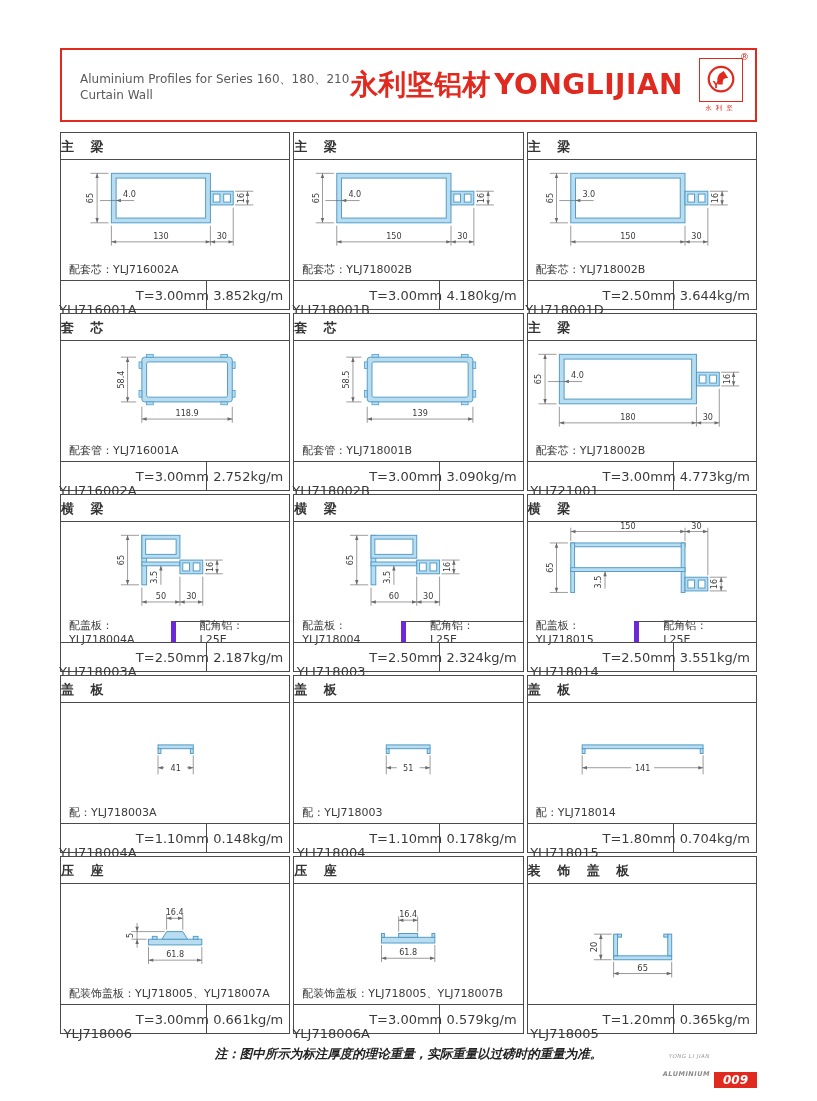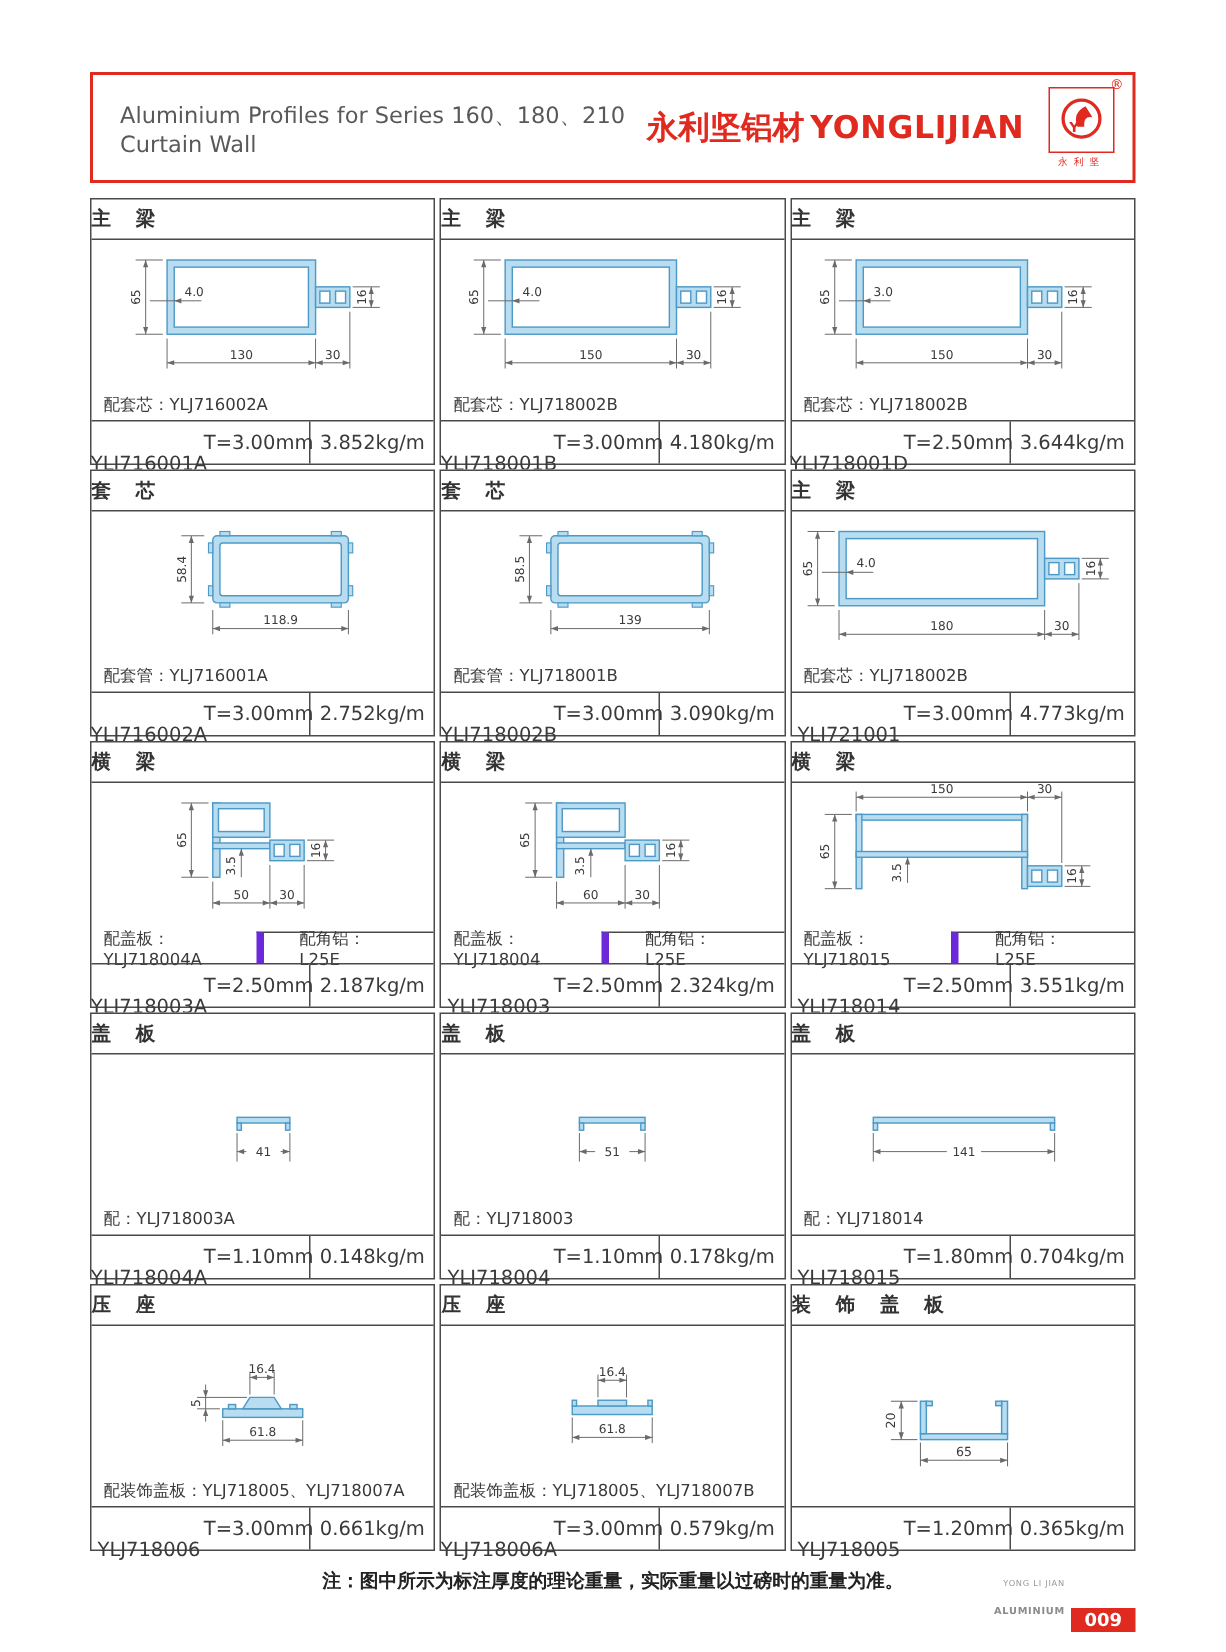--- a/index.html
+++ b/index.html
@@ -10,23 +10,23 @@
     font-family:"DejaVu Sans","Liberation Sans",sans-serif;
     color:#3a3a3a;
   }
   
   .header {
     border:2px solid #e0291f; height:74px;
     display:flex; align-items:center; justify-content:space-between;
     padding:0 8px 0 18px;
   }
   .title-cn { font-size:20px; font-weight:bold; color:#58595b; letter-spacing:1px; }
-  .title-en { font-size:15px; color:#58595b; margin-top:3px; }
+  .title-en { font-size:12px; color:#58595b; margin-top:3px; }
   .header-right { display:flex; align-items:center; gap:12px; }
-  .brand { font-size:21px; font-weight:bold; color:#e0291f; white-space:nowrap; }
+  .brand { font-size:28px; font-weight:bold; color:#e0291f; white-space:nowrap; }
   .brand .en { letter-spacing:0.5px; margin-left:4px; }
   .logo { position:relative; width:52px; text-align:center; }
   .logo-box { width:44px; height:44px; border:1.5px solid #e0291f; margin:0 auto; display:flex; align-items:center; justify-content:center; }
   .logo-reg { position:absolute; top:-6px; right:-2px; color:#e0291f; font-size:9px; }
   .logo-chars { font-size:6.5px; color:#e0291f; letter-spacing:4px; margin-top:2px; white-space:nowrap; }
   
   .grid {
     margin-top:10px;
     display:grid;
     grid-template-columns:repeat(3,1fr);
@@ -38,25 +38,25 @@
     height:27px; line-height:27px; border-bottom:1px solid #4a4a4a;
     text-align:left; font-size:13px; font-weight:600; letter-spacing:6px; color:#333;
   }
   .cell-draw { flex:1; overflow:hidden; }
   .cell-draw svg { width:100%; height:100%; display:block; }
   .cell-spec { height:21px; display:flex; justify-content:space-between; align-items:stretch; font-size:11px; padding-left:8px; }
   .spec-left { display:flex; align-items:center; }
   .spec-right { display:flex; align-items:center; border-left:5px solid #6d28d9; border-top:1px solid #4a4a4a; padding:0 24px; }
   .cell-foot { height:29px; border-top:1px solid #4a4a4a; display:flex; font-size:13px; }
   .cell-foot span { display:flex; align-items:center; justify-content:center; }
-  .cf-model { width:34%; border-right:1px solid #ec4899;margin-top:28px; }
+  .cf-model { width:34%; border-right:4px solid #ec4899;margin-top:28px; }
   .cf-thick { width:30%; border-right:1px solid #4a4a4a; }
   .cf-weight { flex:1; }
   
-  .footer { position:relative; margin-top:12px; height:24px; }
+  .footer { position:relative; margin-top:12px; height:24px;font-style:italic; }
   .note { text-align:center; font-size:12.5px; font-weight:600; color:#222; }
   .pagebox { position:absolute; right:0; top:-2px; display:flex; align-items:center; gap:4px; }
   .pagelabels { display:flex; flex-direction:column; align-items:flex-end; line-height:1.15;gap:12px; }
   .pl-top { font-size:5.5px; color:#9a9a9a; letter-spacing:0.5px; }
   .pl-bottom { font-size:6.5px; color:#8a8a8a; font-weight:bold; letter-spacing:0.5px; }
   .pagenum { background:#e0291f; color:#fff; font-weight:bold; font-size:12px; padding:1px 9px;margin-top:28px; }
   svg text { font-family:"DejaVu Sans","Liberation Sans",sans-serif; }
 </style>
 </head>
 <body>

